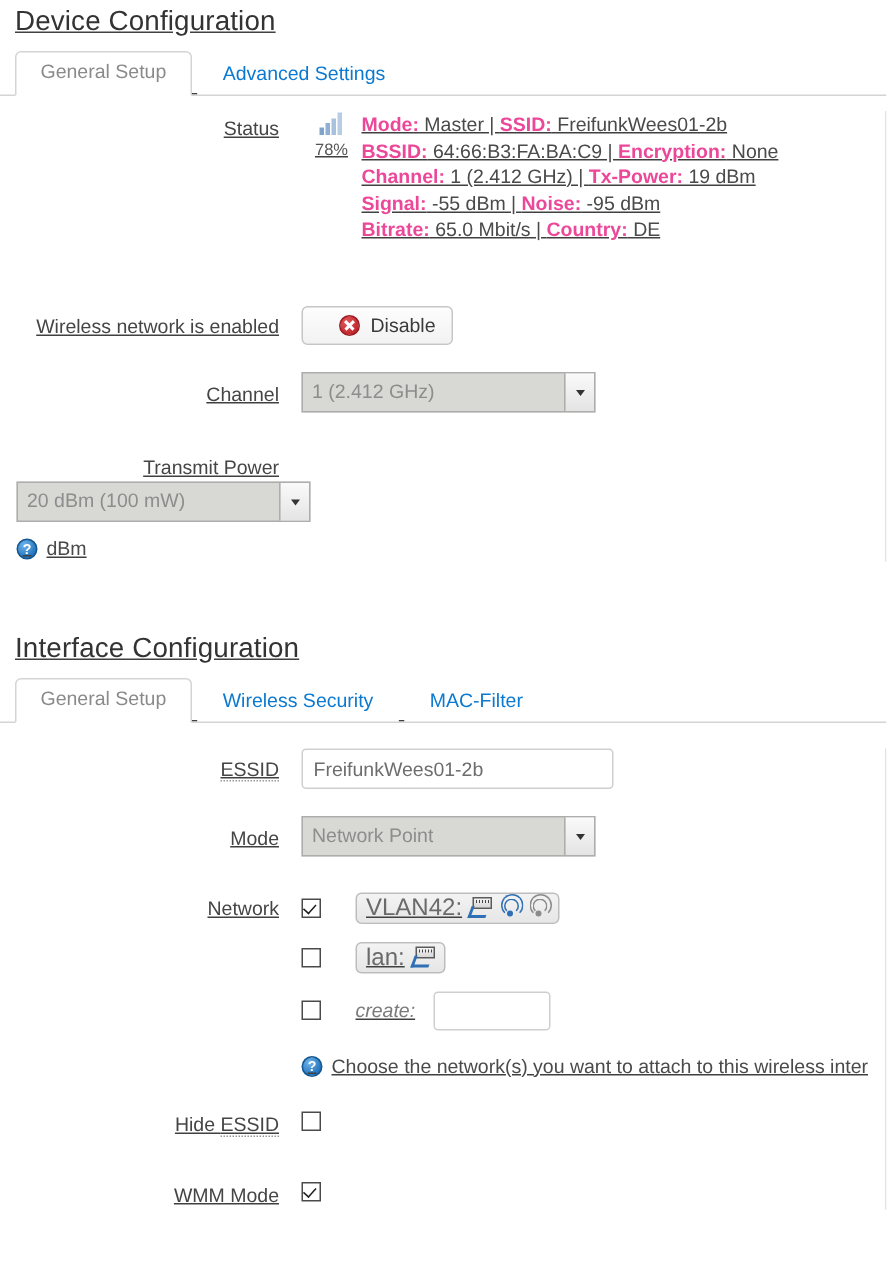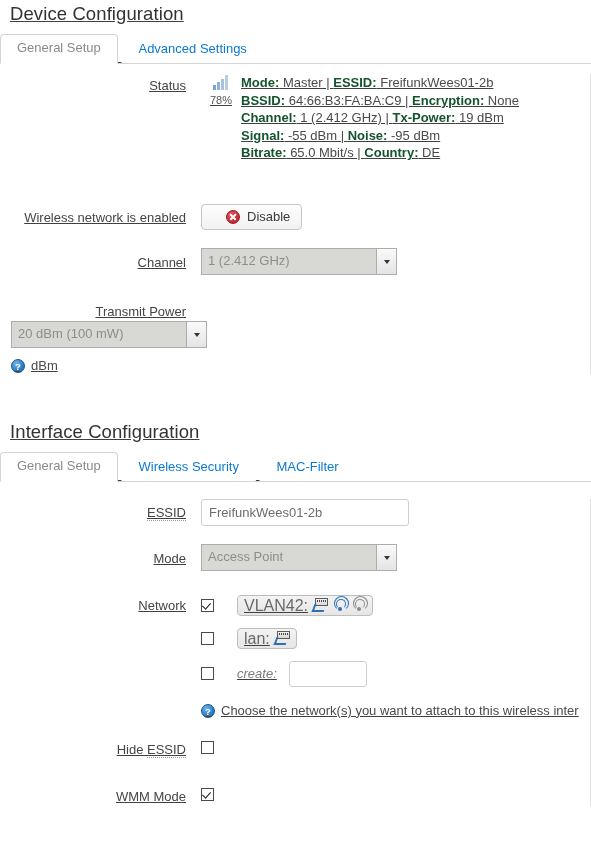--- a/index.html
+++ b/index.html
@@ -20,20 +20,21 @@
     color:#333333;
     letter-spacing:.1px;
     padding-left:10px;
   }
 
   
   .tabs{
     position:relative;
     margin-top:9px;
     height:30px;
+    padding-left:10px;
     box-sizing:border-box;
   }
   .tabs::after{
     content:"";
     position:absolute;
     left:0;bottom:0;right:0;
     height:1px;background:#d4d4d4;
   }
   .tab{
     display:inline-block;
@@ -108,21 +109,21 @@
   }
   .sig-bars i:nth-child(1){left:0;height:5px;background:#7fa4cc;}
   .sig-bars i:nth-child(2){left:4px;height:8px;background:#8fb0d4;}
   .sig-bars i:nth-child(3){left:8px;height:11px;background:#a8c2de;}
   .sig-bars i:nth-child(4){left:12px;height:15px;background:#b7cde4;}
   .sig-pct{
     font-size:11px;color:#555;
     margin-top:1px;display:block;line-height:12px;
   }
   .status-text{font-size:13px;line-height:17.5px;color:#4a4a4a;}
-  .status-text b{color:#14532d;font-weight:bold;}
+  .status-text b{color:#ec4899;font-weight:bold;}
 
   
   .btn{
     display:inline-flex;
     align-items:center;
     gap:7px;
     background:linear-gradient(#fdfdfd,#f2f2f2);
     border:1px solid #c6c6c6;
     border-radius:4px;
     padding:4px 11px 4px 24px;
@@ -313,21 +314,21 @@
         <div class="ctl">
           <div class="status-wrap">
             <div class="sig-col">
               <span class="sig-bars">
                 <i></i><i></i><i></i><i></i>
               </span>
               <span class="sig-pct">78%</span>
             </div>
             <div class="status-text">
               <div>
-                <b>Mode:</b><span> Master | </span><b>ESSID:</b><span> FreifunkWees01-2b</span>
+                <b>Mode:</b><span> Master | </span><b>SSID:</b><span> FreifunkWees01-2b</span>
               </div>
               <div>
                 <b>BSSID:</b><span> 64:66:B3:FA:BA:C9 | </span><b>Encryption:</b><span> None</span>
               </div>
               <div>
                 <b>Channel:</b><span> 1 (2.412 GHz) | </span><b>Tx-Power:</b><span> 19 dBm</span>
               </div>
               <div>
                 <b>Signal:</b><span> -55 dBm | </span><b>Noise:</b><span> -95 dBm</span>
               </div>
@@ -393,21 +394,21 @@
         </div>
         <div class="ctl">
           <input class="txt" type="text" value="FreifunkWees01-2b" style="">
         </div>
       </div>
 
       <div class="row" style="margin-top:18px;">
         <div class="lbl" style="padding-top:6px;">Mode</div>
         <div class="ctl">
           <div class="sel">
-            <span class="val">Access Point</span>
+            <span class="val">Network Point</span>
             <span class="arrow"></span>
           </div>
         </div>
       </div>
 
       <div class="row" style="margin-top:21px;">
         <div class="lbl" style="padding-top:2px;">Network</div>
         <div class="ctl">
 
           <div class="netrow">

